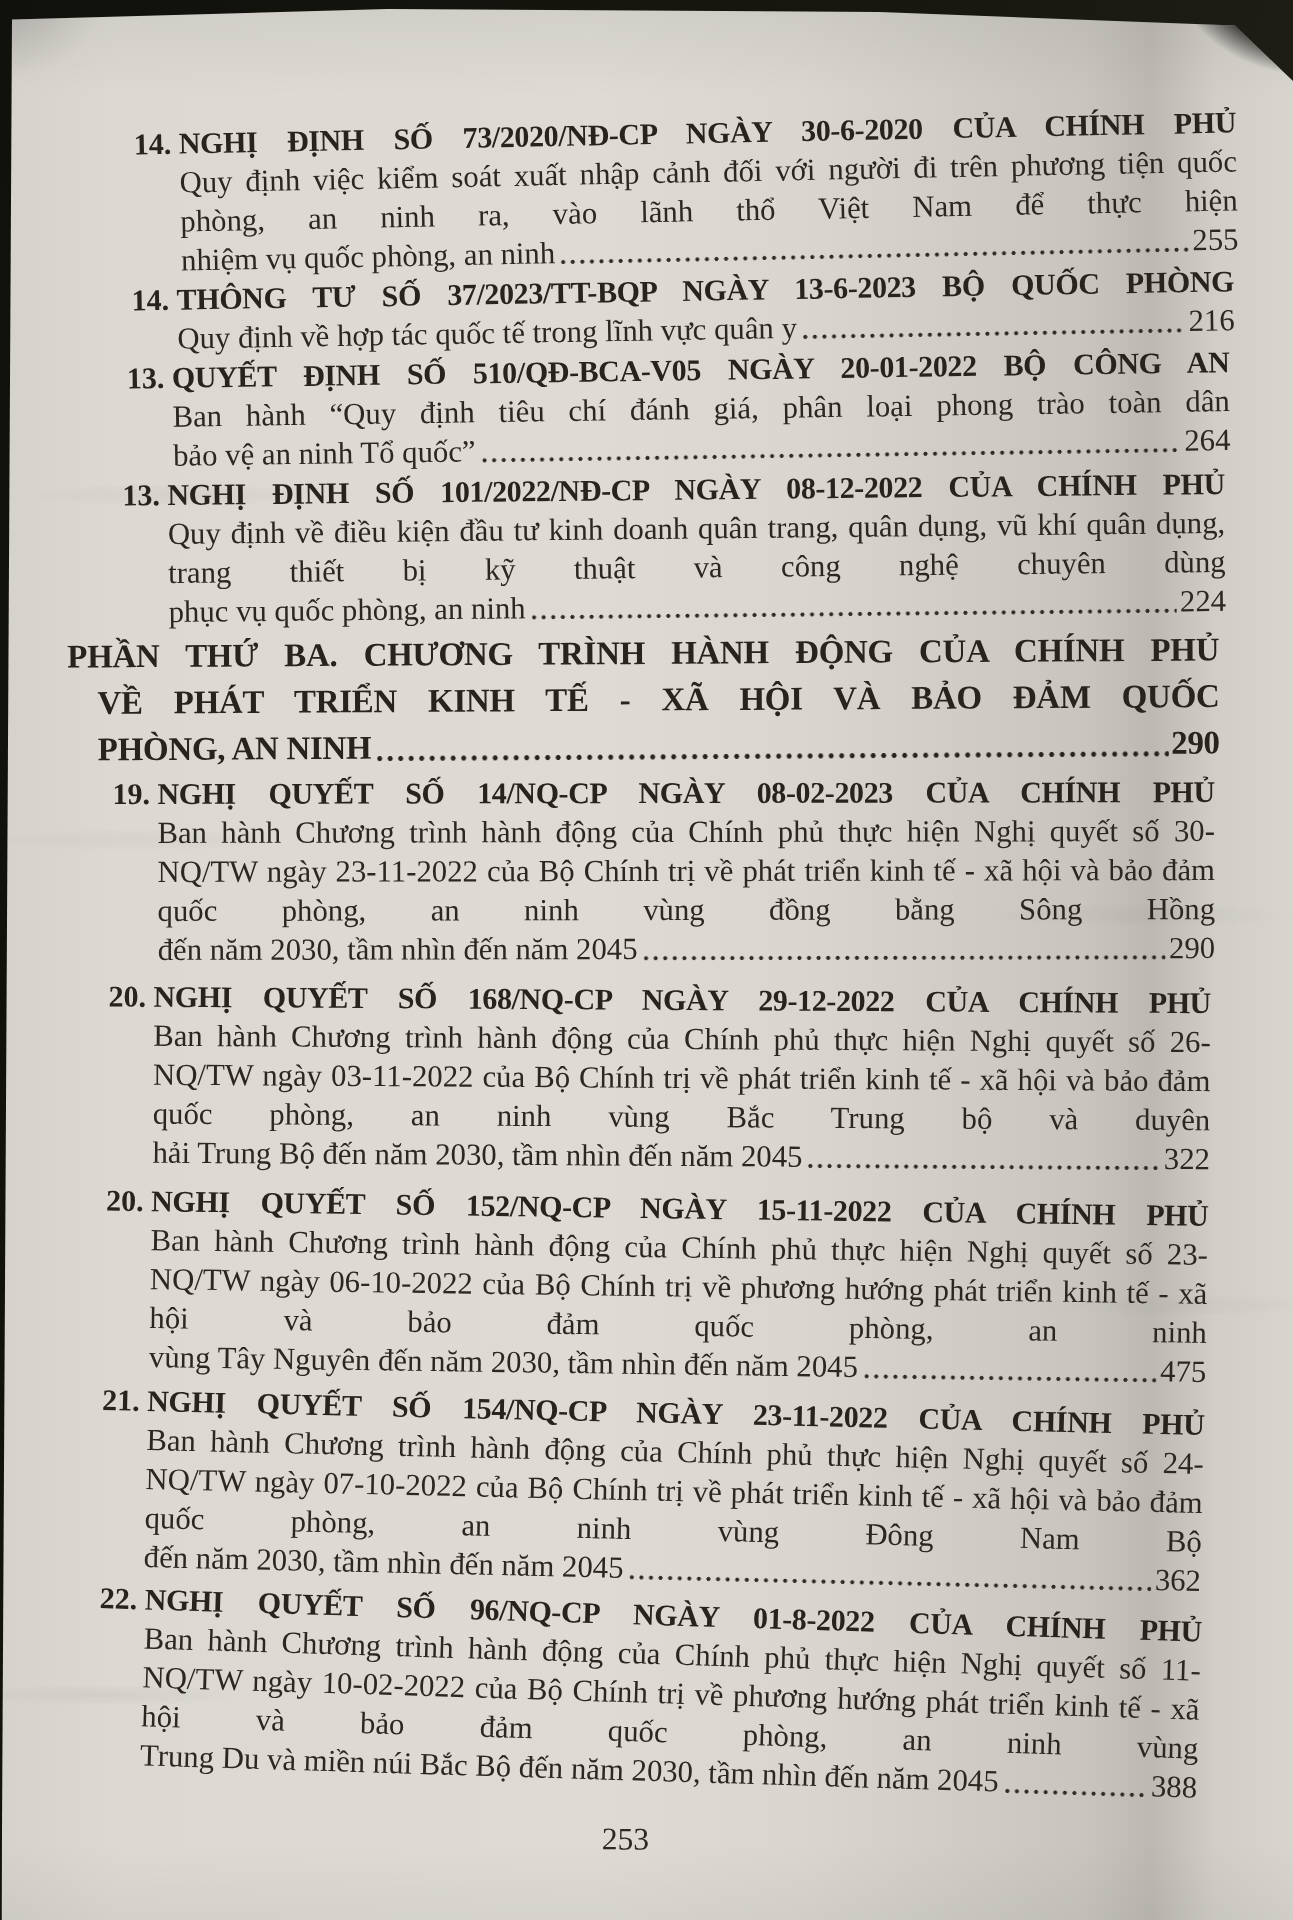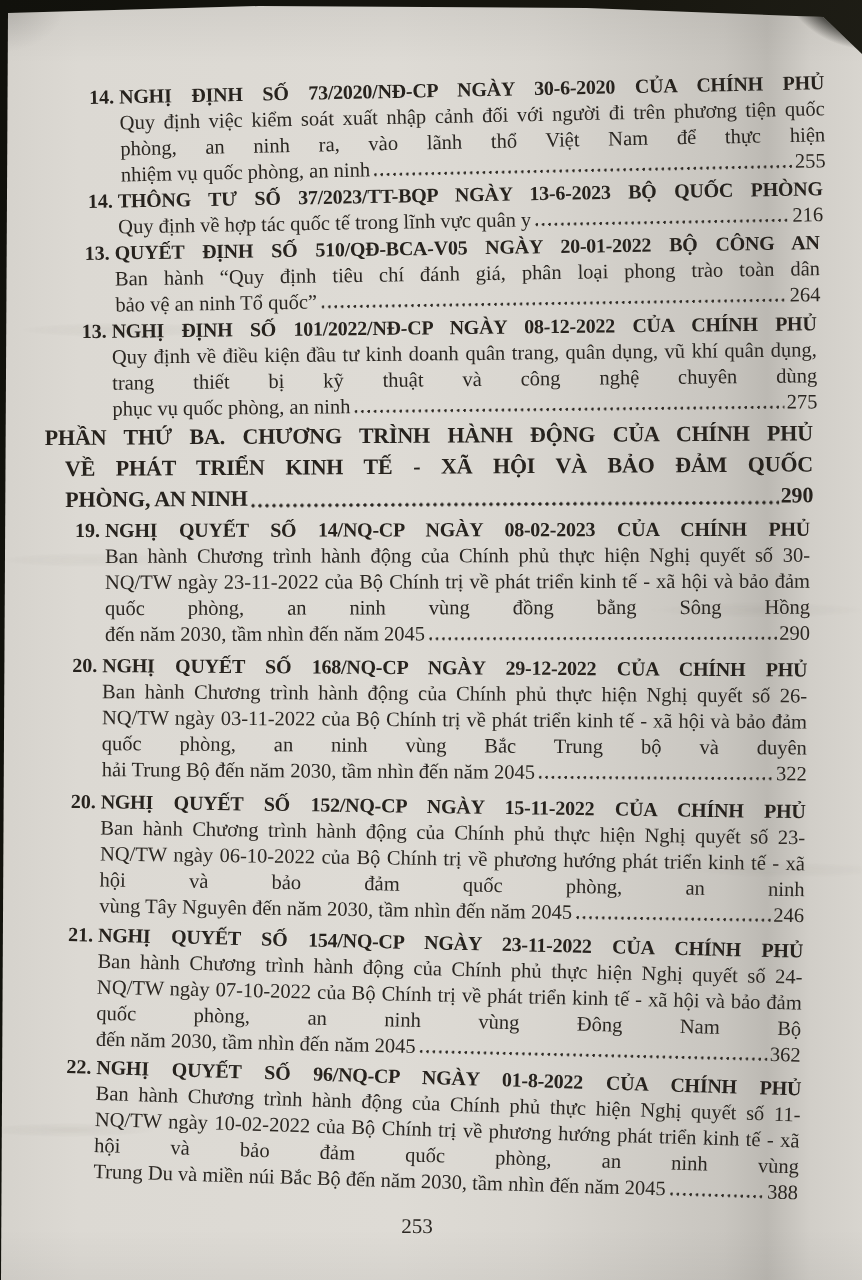--- a/index.html
+++ b/index.html
@@ -102,21 +102,21 @@
   </section>
 
   <section class="entry" style="transform: translateX(-6px) rotate(-0.6deg); transform-origin: 0px 50%; margin-top: 0px;">
     <div class="titleline">
       <span class="num">13.</span><span class="title">NGHỊ ĐỊNH SỐ 101/2022/NĐ-CP NGÀY 08-12-2022 CỦA CHÍNH PHỦ</span>
     </div>
     <div class="desc">Quy định về điều kiện đầu tư kinh doanh quân trang, quân dụng, vũ khí quân dụng, trang thiết bị kỹ thuật và công nghệ chuyên dùng</div>
     <div class="tailrow">
       <span class="tail">phục vụ quốc phòng, an ninh</span>
       <span class="leader"></span>
-      <span class="pg">275</span>
+      <span class="pg">224</span>
     </div>
   </section>
 
   <section class="part" style="transform: translateX(-10px) rotate(-0.35deg); transform-origin: 0px 50%; margin-top: 0px;">
     <div class="part-line1">PHẦN THỨ BA. CHƯƠNG TRÌNH HÀNH ĐỘNG CỦA CHÍNH PHỦ</div>
     <div class="part-line2">VỀ PHÁT TRIỂN KINH TẾ - XÃ HỘI VÀ BẢO ĐẢM QUỐC</div>
     <div class="tailrow">
       <span class="tail">PHÒNG, AN NINH</span>
       <span class="leader"></span>
       <span class="pg">290</span>
@@ -148,21 +148,21 @@
   </section>
 
   <section class="entry" style="transform: translateX(-18px) rotate(0.8deg); transform-origin: 0px 50%; margin-top: 6px;">
     <div class="titleline">
       <span class="num">20.</span><span class="title">NGHỊ QUYẾT SỐ 152/NQ-CP NGÀY 15-11-2022 CỦA CHÍNH PHỦ</span>
     </div>
     <div class="desc">Ban hành Chương trình hành động của Chính phủ thực hiện Nghị quyết số 23-NQ/TW ngày 06-10-2022 của Bộ Chính trị về phương hướng phát triển kinh tế - xã hội và bảo đảm quốc phòng, an ninh</div>
     <div class="tailrow">
       <span class="tail">vùng Tây Nguyên đến năm 2030, tầm nhìn đến năm 2045</span>
       <span class="leader"></span>
-      <span class="pg">246</span>
+      <span class="pg">475</span>
     </div>
   </section>
 
   <section class="entry" style="transform: translateX(-21px) rotate(1.3deg); transform-origin: 0px 50%; margin-top: 3px;">
     <div class="titleline">
       <span class="num">21.</span><span class="title">NGHỊ QUYẾT SỐ 154/NQ-CP NGÀY 23-11-2022 CỦA CHÍNH PHỦ</span>
     </div>
     <div class="desc">Ban hành Chương trình hành động của Chính phủ thực hiện Nghị quyết số 24-NQ/TW ngày 07-10-2022 của Bộ Chính trị về phát triển kinh tế - xã hội và bảo đảm quốc phòng, an ninh vùng Đông Nam Bộ</div>
     <div class="tailrow">
       <span class="tail">đến năm 2030, tầm nhìn đến năm 2045</span>

